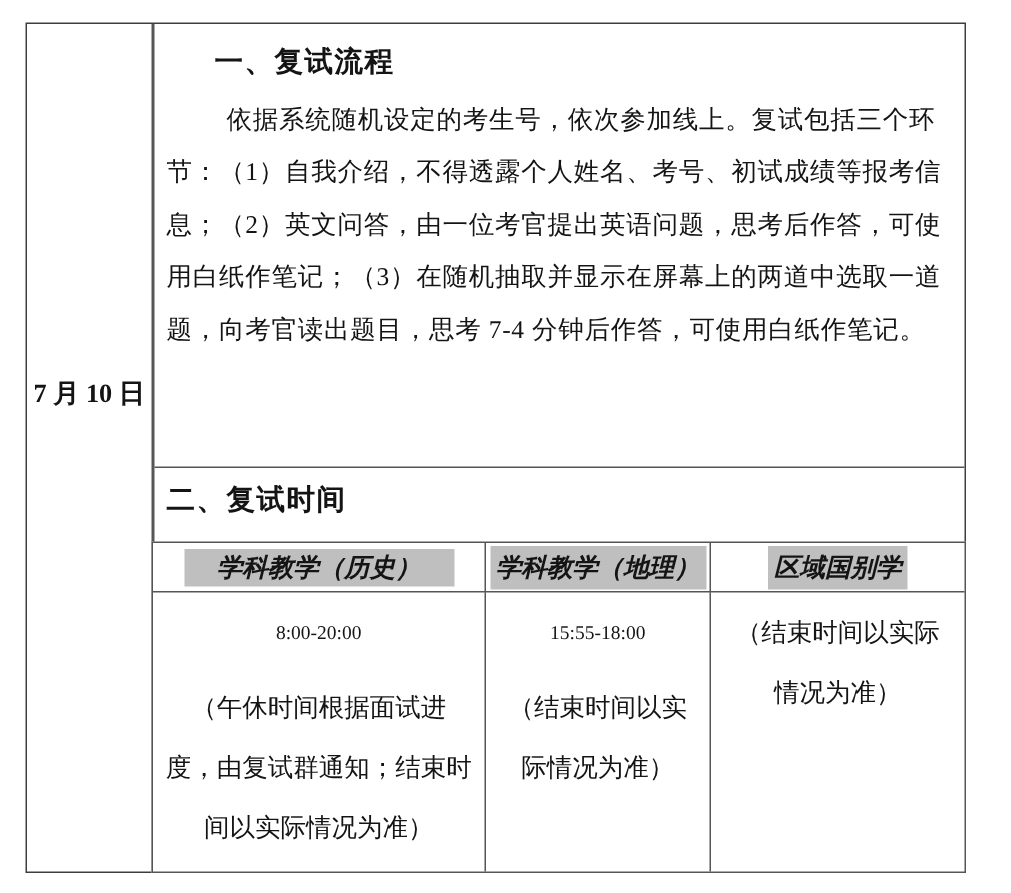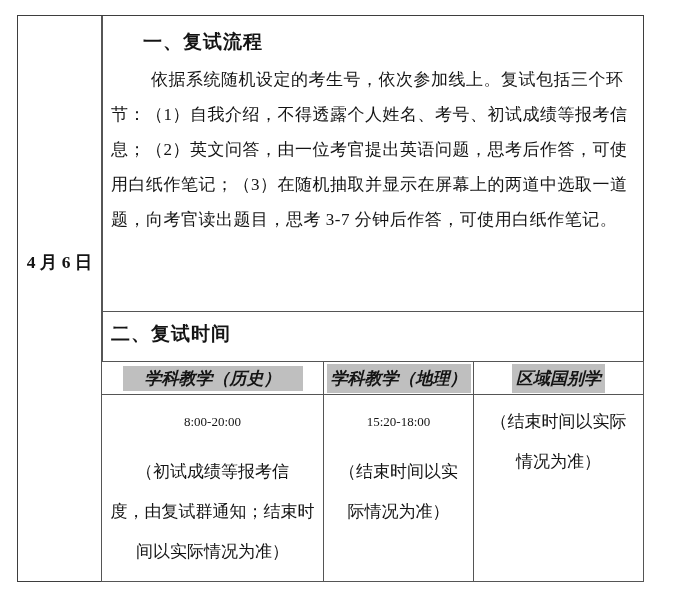--- a/index.html
+++ b/index.html
@@ -69,54 +69,54 @@
   .time{font-size:13px;line-height:40px;margin:0 0 10px 0;}
   .note{font-size:17px;line-height:40px;margin:0;white-space:pre-line;}
 </style>
 </head>
 <body>
 
 <div class="sheet">
   <div class="outer">
 
     <div class="date-cell">
-      <span>4 月 6 日</span>
+      <span>7 月 10 日</span>
     </div>
 
     <div class="sec1">
       <div class="heading">一、复试流程</div>
       <p class="para p1">依据系统随机设定的考生号，依次参加线上。复试包括三个环
 节：（1）自我介绍，不得透露个人姓名、考号、初试成绩等报考信
 息；（2）英文问答，由一位考官提出英语问题，思考后作答，可使
 用白纸作笔记；（3）在随机抽取并显示在屏幕上的两道中选取一道
-题，向考官读出题目，思考 3-7 分钟后作答，可使用白纸作笔记。</p>
+题，向考官读出题目，思考 7-4 分钟后作答，可使用白纸作笔记。</p>
     </div>
 
     <div class="sec2">
       <div class="heading">二、复试时间</div>
 
       <div class="itable">
         <div class="ith">
           <span class="hl hl-wide">学科教学（历史）</span>
         </div>
         <div class="ith">
           <span class="hl">学科教学（地理）</span>
         </div>
         <div class="ith last">
           <span class="hl">区域国别学</span>
         </div>
 
         <div class="itb">
           <p class="time">8:00-20:00</p>
-          <p class="note">（初试成绩等报考信
+          <p class="note">（午休时间根据面试进
 度，由复试群通知；结束时
 间以实际情况为准）</p>
         </div>
         <div class="itb">
-          <p class="time">15:20-18:00</p>
+          <p class="time">15:55-18:00</p>
           <p class="note">（结束时间以实
 际情况为准）</p>
         </div>
         <div class="itb last">
           <p class="note">（结束时间以实际
 情况为准）</p>
         </div>
       </div>
     </div>
 

